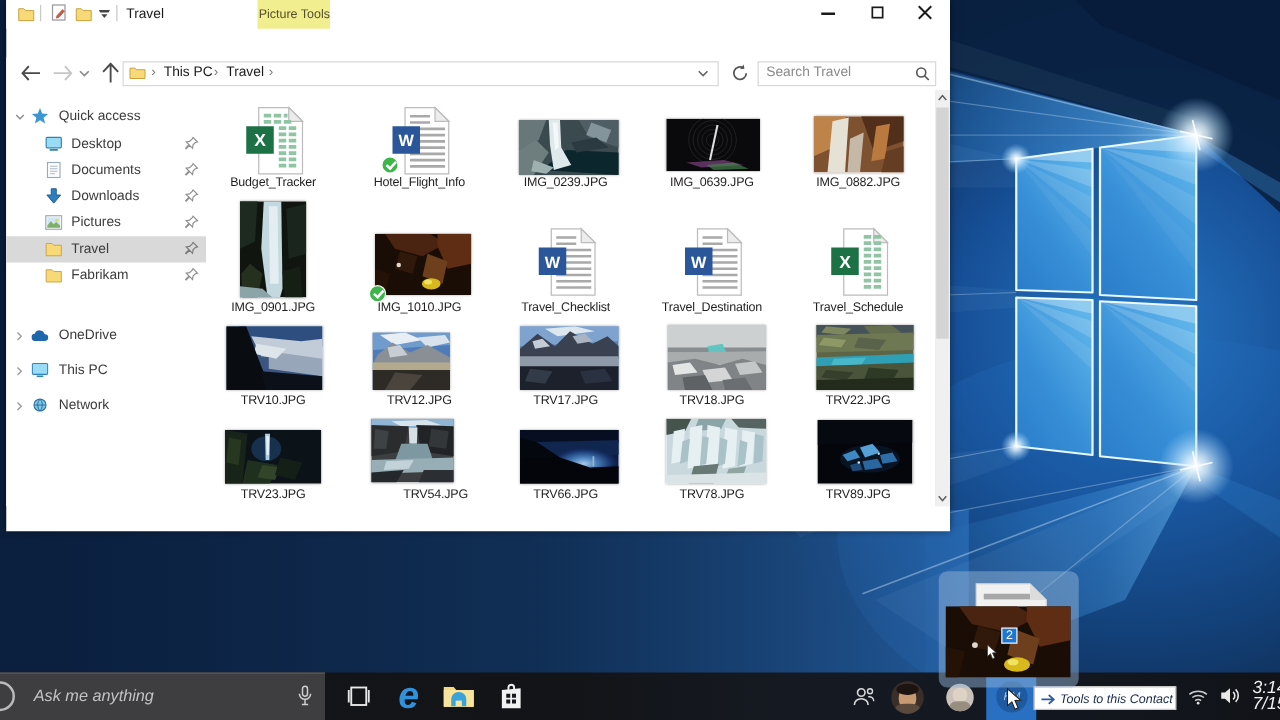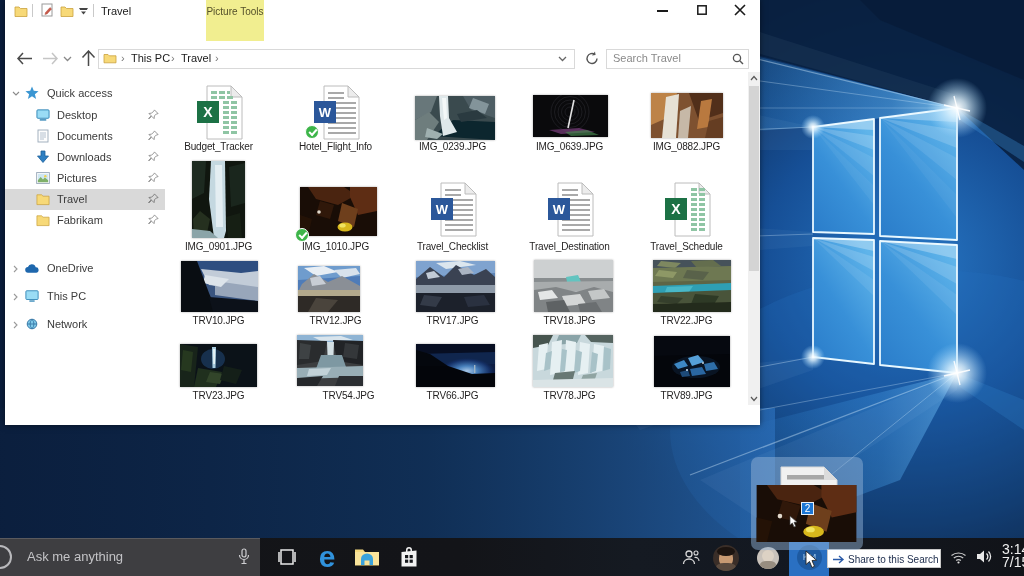--- a/index.html
+++ b/index.html
@@ -20,21 +20,21 @@
 
 .navitem { position:absolute; left:0; width:160px; height:21px; line-height:21px; white-space:nowrap; }
 .navitem .ic { position:absolute; top:3px; width:14px; height:14px; }
 .pin { position:absolute; right:6px; top:4px; width:11px; height:11px; opacity:.75; }
 .flabel { position:absolute; width:117px; text-align:center; font-size:10px; color:#211f1f; letter-spacing:-0.15px; }
 .thumb { position:absolute; box-shadow:0 0 2px rgba(0,0,0,.35); }
 .check { position:absolute; width:14px; height:14px; border-radius:50%; background:#3db549; border:1px solid #fff; }
 .check:after { content:""; position:absolute; left:3px; top:3px; width:6px; height:3px; border-left:2px solid #fff; border-bottom:2px solid #fff; transform:rotate(-48deg); }
 
 
-#taskbar { position:absolute; left:0; top:538px; width:1024px; height:38px; background:linear-gradient(90deg,#141518 0%,#131418 45%,#151a22 62%,#131821 78%,#111318 100%); }
+#taskbar { position:absolute; left:0; top:538px; width:1024px; height:38px; background:linear-gradient(90deg,#141518 0%,#131418 45%,#151a22 62%,#131821 78%,#111318 100%);font-style:italic; }
 
 
 #dragprev { position:absolute; left:751px; top:457px; width:112px; height:93px; background:rgba(148,180,216,.48); border-radius:7px; }
 </style>
 </head>
 <body>
 <div id="stage">
 
 <svg class="abs" width="1024" height="576" viewBox="0 0 1024 576" style="left:0;top:0">
   <defs>
@@ -154,21 +154,21 @@
     <svg class="abs" style="left:55px;top:4px" width="14" height="14" viewBox="0 0 14 14">
           <path d="M1 3 h4 l1.5 1.5 H13 v8 H1 z" fill="#f7d978" stroke="#caa23d" stroke-width="0.8"></path>
         </svg>
     <svg class="abs" style="left:74px;top:8px" width="9" height="7" viewBox="0 0 9 7">
           <path d="M0 0 h9 l-1.2 2 h-6.6 z" fill="#444"></path>
           <path d="M2 3.4 h5 L4.5 6.4 z" fill="#444"></path>
         </svg>
     <div class="abs" style="left:88px;top:4px;width:1px;height:13px;background:#c9c9c9"></div>
     <div class="abs" style="left:96px;top:5px;font-size:11px;color:#1a1a1a">Travel</div>
 
-    <div class="abs" style="left:201px;top:0;width:58px;height:41px;background:#f1ee90;font-size:10px;color:#54502a;text-align:center;line-height:24px;white-space:nowrap">Picture Tools</div>
+    <div class="abs" style="left:201px;top:0;width:58px;height:23px;background:#f1ee90;font-size:10px;color:#54502a;text-align:right;line-height:24px;white-space:nowrap">Picture Tools</div>
 
     <div class="abs" style="left:652px;top:10px;width:11px;height:2px;background:#1a1a1a"></div>
     <svg class="abs" style="left:692px;top:5px" width="10" height="10" viewBox="0 0 10 10">
           <rect x="0.8" y="0.8" width="8.4" height="8.4" fill="none" stroke="#1a1a1a" stroke-width="1.5"></rect>
         </svg>
     <svg class="abs" style="left:729px;top:4px" width="12" height="12" viewBox="0 0 12 12">
           <path d="M1 1 L11 11 M11 1 L1 11" stroke="#1a1a1a" stroke-width="1.6"></path>
         </svg>
   </div>
   <div id="addrrow">
@@ -693,21 +693,21 @@
   <div class="abs" style="left:797px;top:7px;width:25px;height:25px;border-radius:50%;background:#1e5aa0;color:#9fc6ea;font-size:9px;text-align:center;line-height:25px">KM</div>
 
   <svg class="abs" style="left:805px;top:12px" width="13" height="19" viewBox="0 0 13 19">
         <path d="M1 1 L1 14.5 L4.5 11.5 L7 17.5 L9.5 16.3 L7 10.5 L11.5 10.2 z" fill="#fff" stroke="#222" stroke-width="0.9"></path>
       </svg>
 
   <div class="abs" style="left:827px;top:11px;width:114px;height:19px;background:#fff;border:1px solid #c8c8c8">
     <svg class="abs" style="left:5px;top:5px" width="12" height="9" viewBox="0 0 12 9">
           <path d="M0 4.5 h9 M6 1 l4 3.5 -4 3.5" fill="none" stroke="#2a5aa8" stroke-width="1.4"></path>
         </svg>
-    <div class="abs" style="left:20px;top:4px;font-size:10px;color:#1a2a4a;white-space:nowrap">Share to this Search</div>
+    <div class="abs" style="left:20px;top:4px;font-size:10px;color:#1a2a4a;white-space:nowrap">Tools to this Contact</div>
   </div>
 
   <svg class="abs" style="left:950px;top:13px" width="17" height="13" viewBox="0 0 17 13">
         <g fill="none" stroke="#e0e0e0" stroke-width="1.2">
           <path d="M1.5 4.5 a11 11 0 0 1 14 0" opacity="0.9"></path>
           <path d="M3.8 7 a7.5 7.5 0 0 1 9.4 0" opacity="0.9"></path>
           <path d="M6.1 9.5 a4 4 0 0 1 4.8 0" opacity="0.9"></path>
         </g>
         <circle cx="8.5" cy="11.5" r="1.1" fill="#e0e0e0"></circle>
       </svg>

